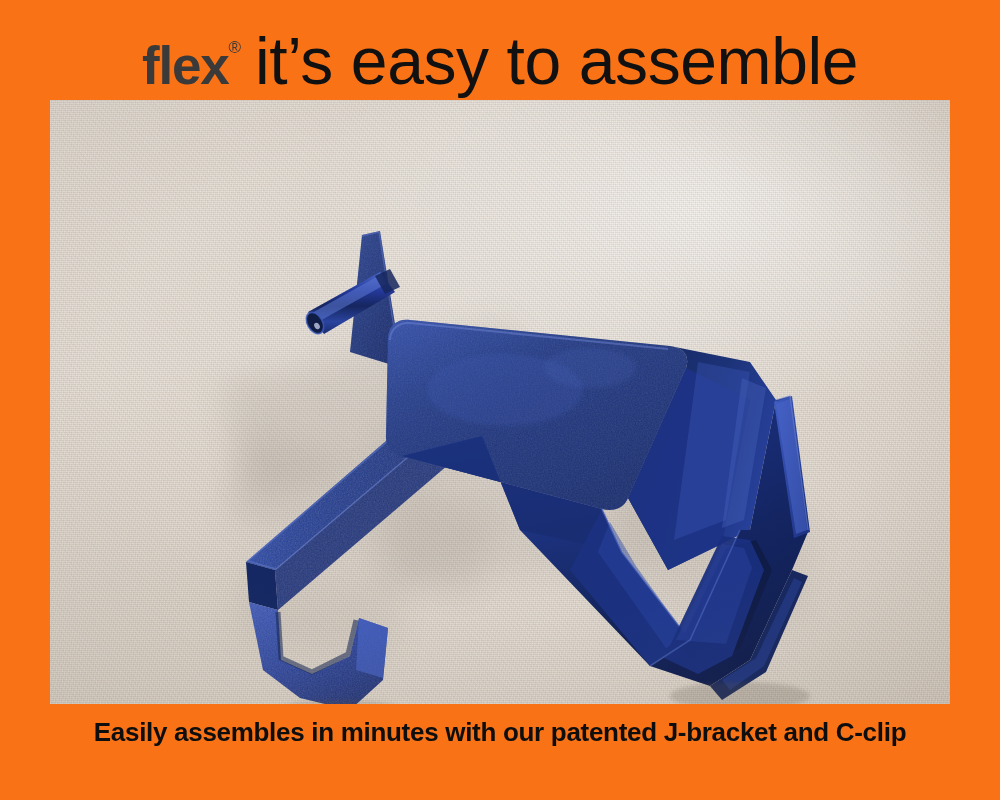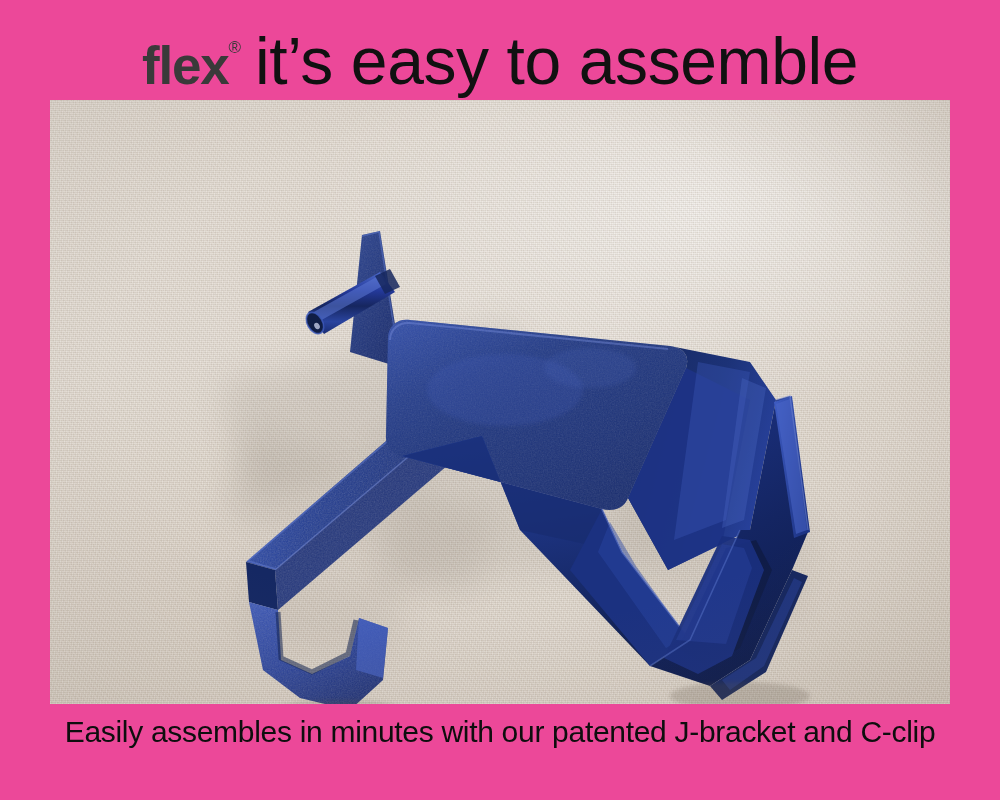--- a/index.html
+++ b/index.html
@@ -6,21 +6,21 @@
   html,body{margin:0;padding:0;}
   body{
     width:1000px;height:800px;
     background:#ffffff;
     font-family:"Liberation Sans", sans-serif;
     overflow:hidden;
     position:relative;
   }
   .slide{
     position:absolute;inset:0;
-    background:#ec4899;
+    background:#f97316;
   }
 
   
   .title-bar{
     position:absolute;
     left:0;right:0;top:28px;
     height:60px;
     display:flex;
     align-items:baseline;
     justify-content:center;
@@ -113,22 +113,22 @@
 
   
   .caption{
     position:absolute;
     left:0;right:0;top:706px;
     height:52px;
     display:flex;
     align-items:center;
     justify-content:center;
     font-family:"Liberation Sans", sans-serif;
-    font-weight:400;
-    font-size:30px;
+    font-weight:700;
+    font-size:26px;
     letter-spacing:-0.3px;
     color:#0e0e0e;
     white-space:nowrap;
   }
 </style>
 </head>
 <body>
 
 <div class="slide">
 

